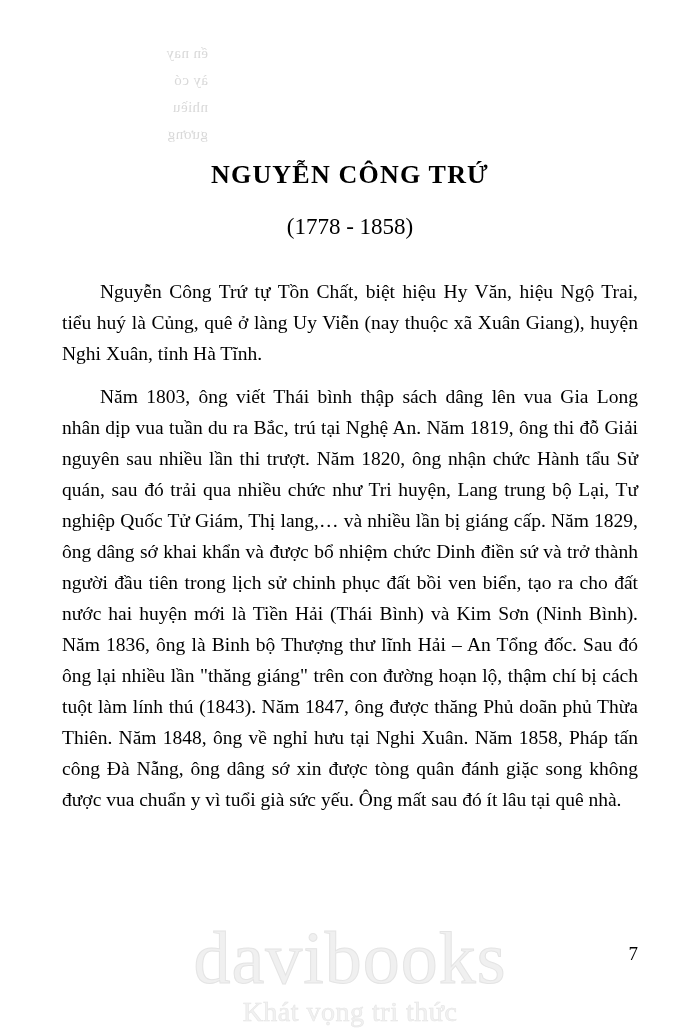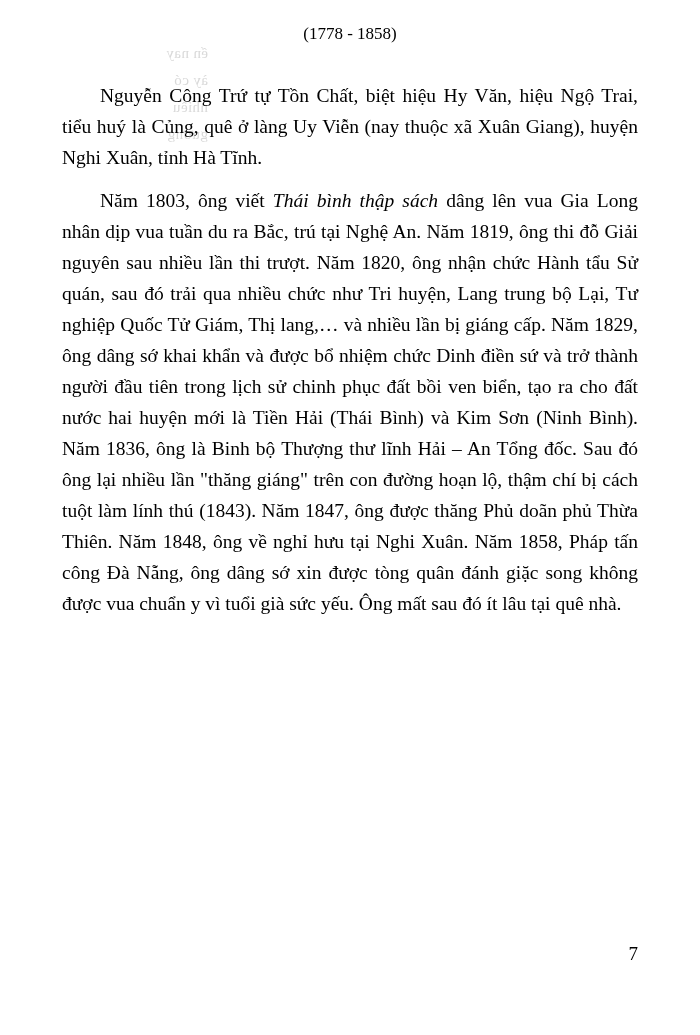--- a/index.html
+++ b/index.html
@@ -49,38 +49,38 @@
     text-align: center;
     font-size: 26px;
     font-weight: bold;
     letter-spacing: 1.2px;
     margin-top: 160px;
     color: #000;
   }
 
   .dates {
     text-align: center;
-    font-size: 17px;
+    font-size: 23px;
     margin-top: 24px;
     color: #000;
   }
 
   p.body-par {
     font-size: 19.5px;
     line-height: 31px;
     text-align: justify;
     text-justify: inter-word;
     margin: 0;
     text-indent: 38px;
     color: #000;
   }
   p.first-par { margin-top: 36px; }
   p.second-par { margin-top: 12px; }
 
-  .ital { font-style: italic; }
+  .ital { }
 
   
   .watermark {
     position: absolute;
     left: 0;
     right: 0;
     bottom: 6px;
     text-align: center;
     color: #efefef;
     user-select: none;
@@ -116,29 +116,34 @@
 
   <div class="showthrough">
     <div>ến nay</div>
     <div>ày có</div>
     <div>nhiều</div>
     <div>gương</div>
   </div>
 
   <div class="content">
 
+    <h1 class="title">NGUYỄN CÔNG TRỨ</h1>
 
     <div class="dates">(1778 - 1858)</div>
 
     <p class="body-par first-par">
       <span>Nguyễn Công Trứ tự Tồn Chất, biệt hiệu Hy Văn, hiệu Ngộ Trai, tiểu huý là Củng, quê ở làng Uy Viễn (nay thuộc xã Xuân Giang), huyện Nghi Xuân, tỉnh Hà Tĩnh.</span>
     </p>
 
     <p class="body-par second-par">
       <span>Năm 1803, ông viết </span><span class="ital">Thái bình thập sách</span><span> dâng lên vua Gia Long nhân dịp vua tuần du ra Bắc, trú tại Nghệ An. Năm 1819, ông thi đỗ Giải nguyên sau nhiều lần thi trượt. Năm 1820, ông nhận chức Hành tẩu Sử quán, sau đó trải qua nhiều chức như Tri huyện, Lang trung bộ Lại, Tư nghiệp Quốc Tử Giám, Thị lang,… và nhiều lần bị giáng cấp. Năm 1829, ông dâng sớ khai khẩn và được bổ nhiệm chức Dinh điền sứ và trở thành người đầu tiên trong lịch sử chinh phục đất bồi ven biển, tạo ra cho đất nước hai huyện mới là Tiền Hải (Thái Bình) và Kim Sơn (Ninh Bình). Năm 1836, ông là Binh bộ Thượng thư lĩnh Hải – An Tổng đốc. Sau đó ông lại nhiều lần "thăng giáng" trên con đường hoạn lộ, thậm chí bị cách tuột làm lính thú (1843). Năm 1847, ông được thăng Phủ doãn phủ Thừa Thiên. Năm 1848, ông về nghỉ hưu tại Nghi Xuân. Năm 1858, Pháp tấn công Đà Nẵng, ông dâng sớ xin được tòng quân đánh giặc song không được vua chuẩn y vì tuổi già sức yếu. Ông mất sau đó ít lâu tại quê nhà.</span>
     </p>
 
   </div>
 
   <div class="page-number">7</div>
 
+  <div class="watermark">
+    <div class="wm-main">davibooks</div>
+    <div class="wm-sub">Khát vọng tri thức</div>
+  </div>
 
 </div>
 
 </body></html>

